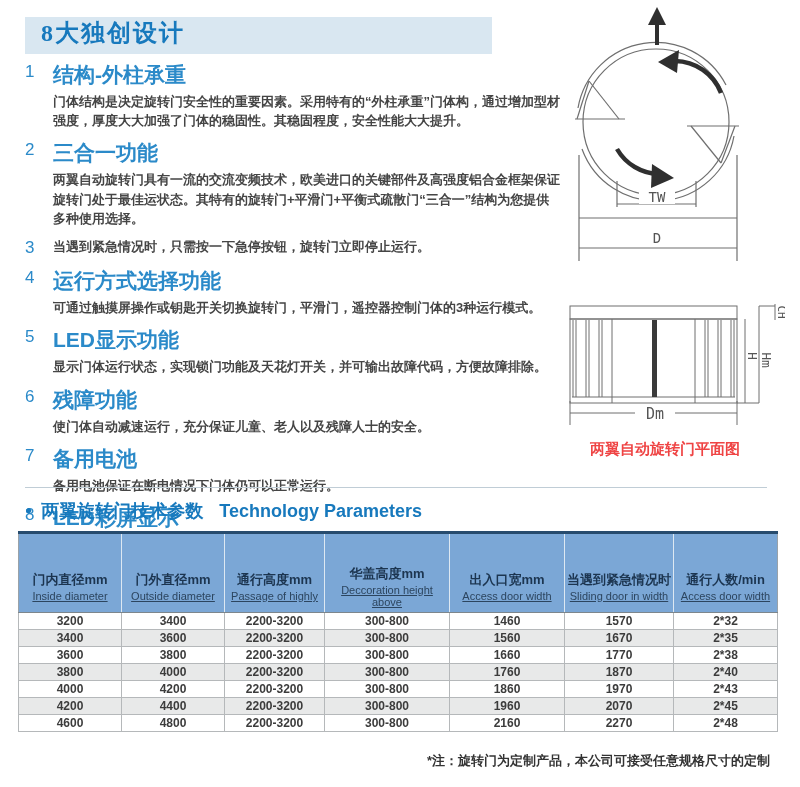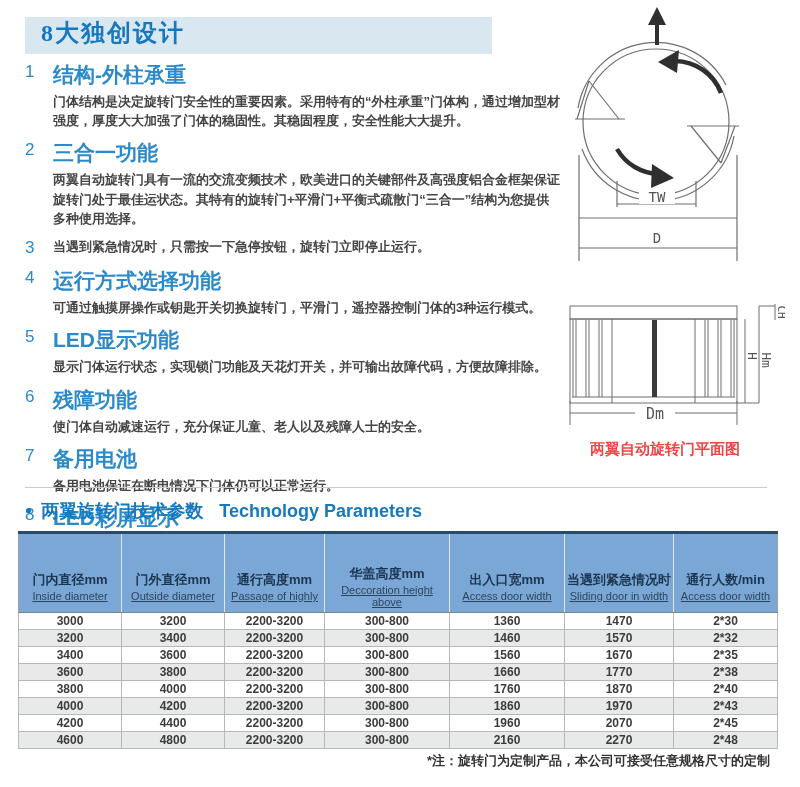--- a/index.html
+++ b/index.html
@@ -252,29 +252,20 @@
             <div class="h-en">Sliding door in width</div>
           </th>
           <th>
             <div class="h-cn">通行人数/min</div>
             <div class="h-en">Access door width</div>
           </th>
         </tr>
     </thead>
     <tbody>
         <tr>
-          <td>3000</td>
-          <td>3200</td>
-          <td>2200-3200</td>
-          <td>300-800</td>
-          <td>1360</td>
-          <td>1470</td>
-          <td>2*30</td>
-        </tr>
-        <tr>
           <td>3200</td>
           <td>3400</td>
           <td>2200-3200</td>
           <td>300-800</td>
           <td>1460</td>
           <td>1570</td>
           <td>2*32</td>
         </tr>
         <tr>
           <td>3400</td>

